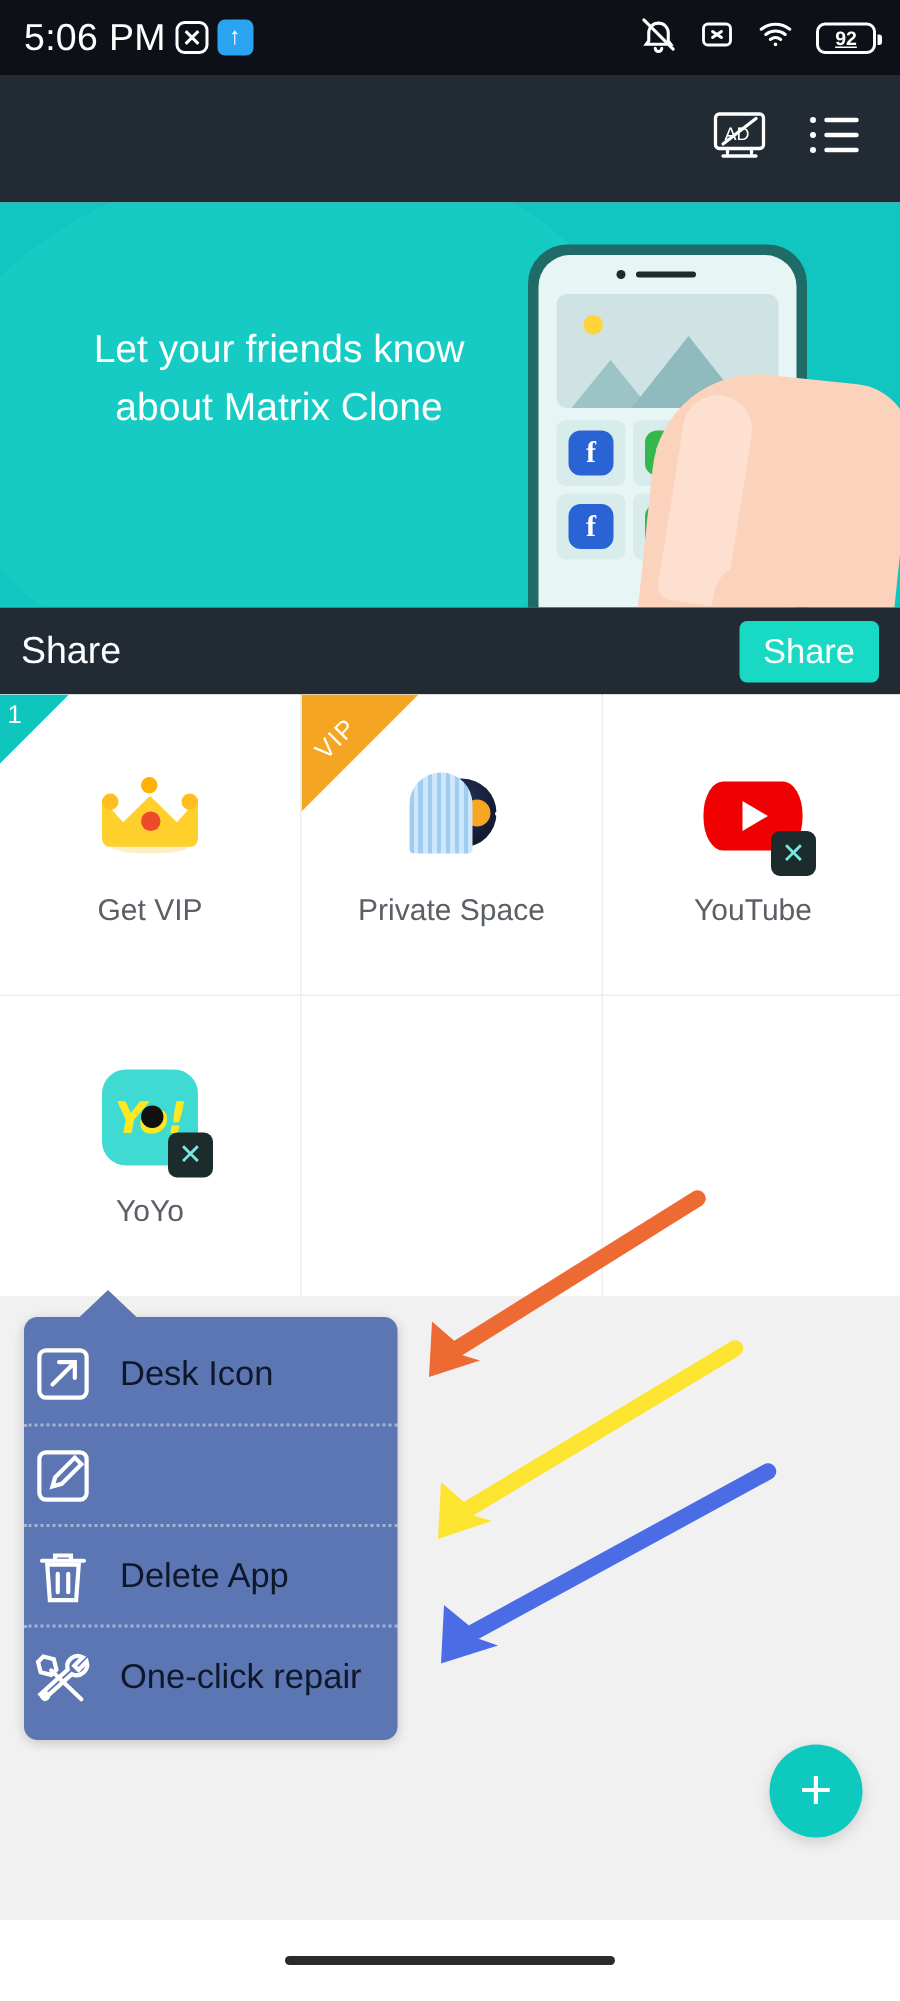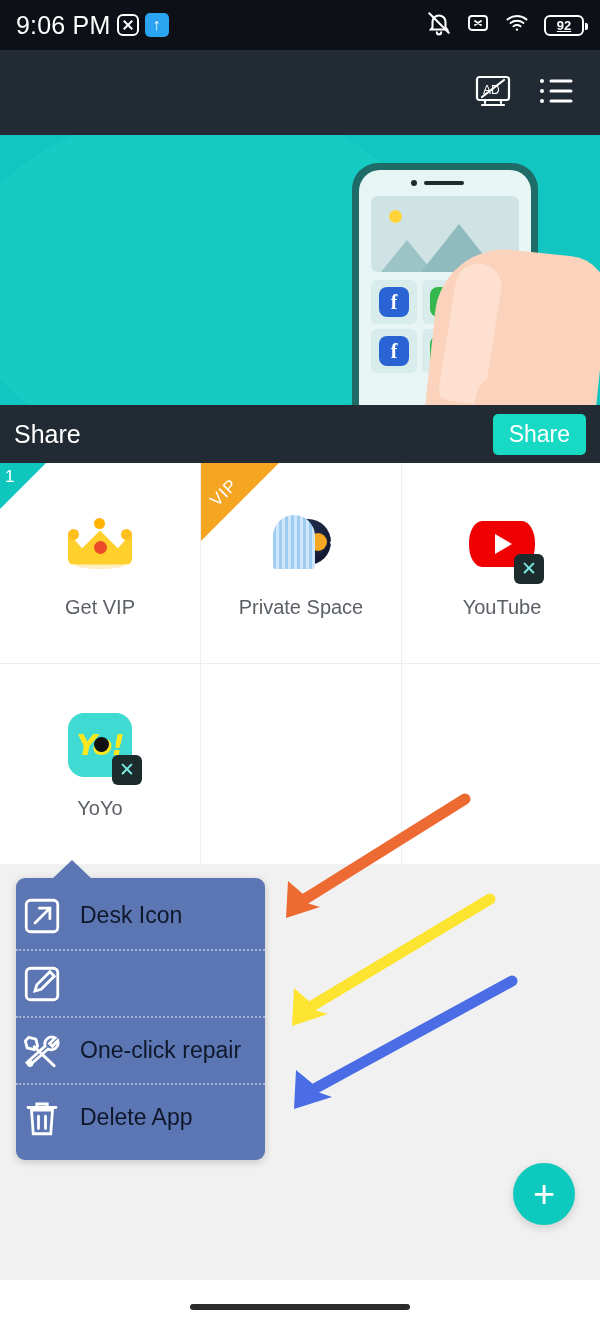--- a/index.html
+++ b/index.html
@@ -240,21 +240,21 @@
   }
   .nav-pill { width: 220px; height: 6px; border-radius: 3px; background: #2b2b2b; }
 </style>
 </head>
 <body>
 
 <div id="screen">
 
   <div class="statusbar">
     <div class="sb-left">
-      <span class="sb-time">9:06 PM</span>
+      <span class="sb-time">5:06 PM</span>
       <span class="ic-xcircle"></span>
       <span class="ic-upload">↑</span>
     </div>
     <div class="sb-right">
       <span>
         <svg width="26" height="26" viewBox="0 0 24 24" fill="none" stroke="#fff" stroke-width="1.9" stroke-linecap="round">
           <path d="M18 16v-5a6 6 0 0 0-6-6 6 6 0 0 0-6 6v5l-1.5 2h15L18 16z"></path>
           <path d="M10 20.5a2 2 0 0 0 4 0"></path>
           <path d="M3 3l18 18"></path>
         </svg>
@@ -293,20 +293,24 @@
           <circle cx="4" cy="15" r="2" fill="#ffffff" stroke="none"></circle>
           <circle cx="4" cy="25" r="2" fill="#ffffff" stroke="none"></circle>
           <path d="M13 5h20M13 15h20M13 25h20"></path>
         </svg>
       </div>
     </div>
   </div>
 
   <div class="banner">
     <div class="banner-blob"></div>
+    <div class="banner-text">
+      <div>Let your friends know</div>
+      <div>about Matrix Clone</div>
+    </div>
     <div class="phone-art">
       <div class="phone-body">
         <div class="phone-screen">
           <div class="phone-notch">
               <i></i>
               <b></b>
             </div>
           <div class="phone-photo">
             <div class="photo-sun"></div>
             <div class="photo-m1"></div>
@@ -442,39 +446,39 @@
         <svg width="42" height="42" viewBox="0 0 24 24" fill="none" stroke="#ffffff" stroke-width="1.6" stroke-linecap="round">
           <rect x="3" y="3" width="18" height="18" rx="2.5"></rect>
           <path d="M8 16l1-3.5L16.5 5 19 7.5 11.5 15 8 16z"></path>
         </svg>
       </span>
     </div>
 
     <div class="ctx-item">
       <span class="ctx-ico">
         <svg width="42" height="42" viewBox="0 0 24 24" fill="none" stroke="#ffffff" stroke-width="1.6" stroke-linecap="round">
+          <path d="M4 6h16M9 6V4h6v2"></path>
+          <path d="M6 7.5h12l-1 13.5H7L6 7.5z"></path>
+          <path d="M10 11v7M14 11v7"></path>
+        </svg>
+      </span>
+      <span class="ctx-label">Delete App</span>
+    </div>
+
+    <div class="ctx-item">
+      <span class="ctx-ico">
+        <svg width="42" height="42" viewBox="0 0 24 24" fill="none" stroke="#ffffff" stroke-width="1.6" stroke-linecap="round">
           <path d="M4.5 4.2l4 1 1 4-2 2-4-1-1-4 2-2z"></path>
           <path d="M7.5 9.5L19 20.5"></path>
           <path d="M19.5 4.5l-3.2 3.2 1.6 1.6L21 6.1a4 4 0 0 1-5.6 4.8L5 20.2l-1.6-1.6 10.4-9.4A4 4 0 0 1 19.5 4.5z"></path>
           <circle cx="5.2" cy="19.2" r="1.1"></circle>
         </svg>
       </span>
       <span class="ctx-label">One-click repair</span>
     </div>
-
-    <div class="ctx-item">
-      <span class="ctx-ico">
-        <svg width="42" height="42" viewBox="0 0 24 24" fill="none" stroke="#ffffff" stroke-width="1.6" stroke-linecap="round">
-          <path d="M4 6h16M9 6V4h6v2"></path>
-          <path d="M6 7.5h12l-1 13.5H7L6 7.5z"></path>
-          <path d="M10 11v7M14 11v7"></path>
-        </svg>
-      </span>
-      <span class="ctx-label">Delete App</span>
-    </div>
   </div>
 
   <div class="fab">+</div>
 
   <div class="navbar">
     <div class="nav-pill"></div>
   </div>
 </div>
 
 </body></html>

